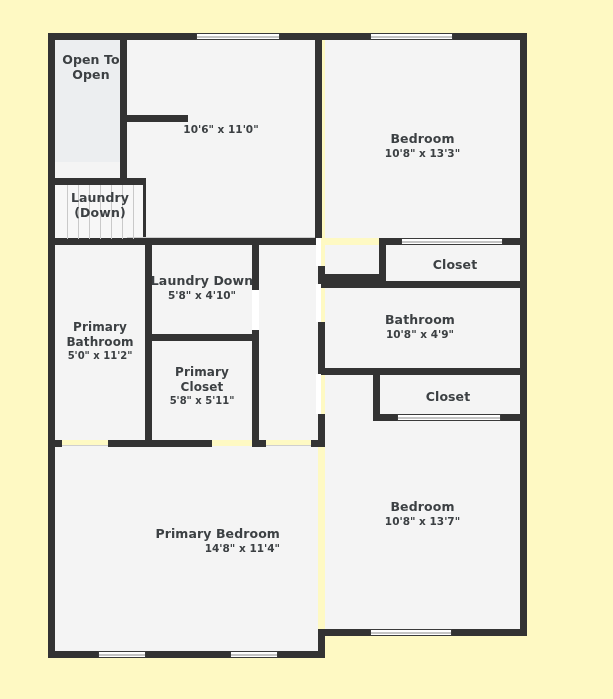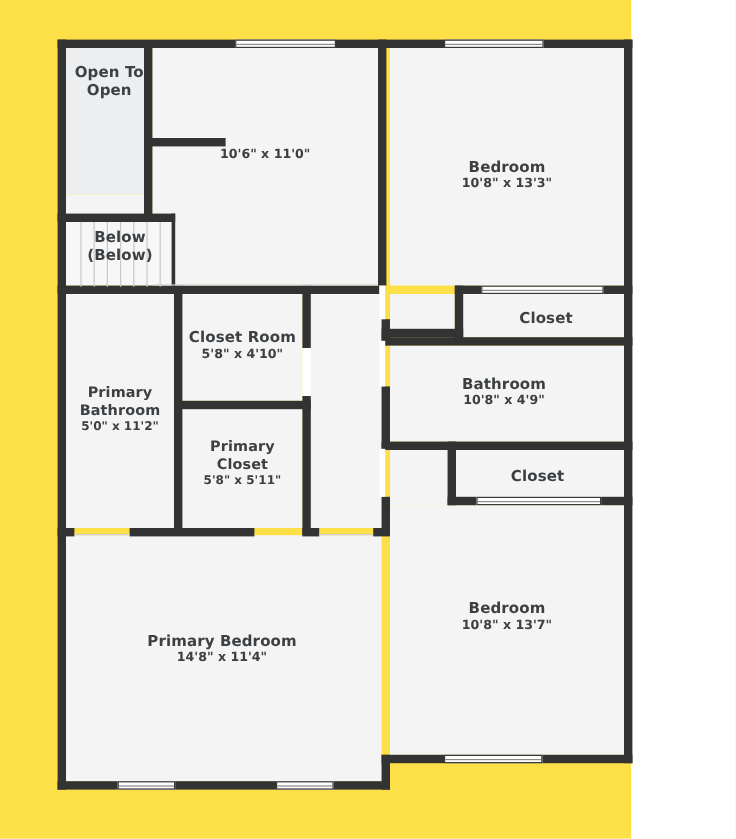--- a/index.html
+++ b/index.html
@@ -9,23 +9,23 @@
     background: #ffffff;
   }
   body {
     width: 613px;
     height: 699px;
     font-family: "DejaVu Sans", "Liberation Sans", sans-serif;
     overflow: hidden;
   }
   #floorplan {
     position: relative;
-    width: 526px;
+    width: 613px;
     height: 699px;
-    background: #fde047;
+    background: #fef9c3;
   }
   
   .room {
     position: absolute;
     background: #f4f4f4;
     box-sizing: border-box;
   }
   .room.open-below {
     background: #eceef0;
   }
@@ -202,22 +202,22 @@
   <div class="label" style="left:55px; top:52px; width:72px;">
     <span class="name">Open To</span>
     <span class="name">Open</span>
   </div>
 
   <div class="label" style="left:155px; top:122px; width:132px;">
     <span class="dim">10'6" x 11'0"</span>
   </div>
 
   <div class="label" style="left:55px; top:190px; width:90px;">
-    <span class="name">Below</span>
-    <span class="name">(Below)</span>
+    <span class="name">Laundry</span>
+    <span class="name">(Down)</span>
   </div>
 
   <div class="label" style="left:345px; top:131px; width:155px;">
     <span class="name">Bedroom</span>
     <span class="dim">10'8" x 13'3"</span>
   </div>
 
   <div class="label" style="left:390px; top:257px; width:130px;">
     <span class="name">Closet</span>
   </div>
@@ -236,28 +236,28 @@
     <span class="dim">10'8" x 13'7"</span>
   </div>
 
   <div class="label small" style="left:52px; top:320px; width:96px;">
     <span class="name">Primary</span>
     <span class="name">Bathroom</span>
     <span class="dim">5'0" x 11'2"</span>
   </div>
 
   <div class="label" style="left:143px; top:273px; width:118px;">
-    <span class="name">Closet Room</span>
+    <span class="name">Laundry Down</span>
     <span class="dim">5'8" x 4'10"</span>
   </div>
 
   <div class="label small" style="left:152px; top:365px; width:100px;">
     <span class="name">Primary</span>
     <span class="name">Closet</span>
     <span class="dim">5'8" x 5'11"</span>
   </div>
 
-  <div class="label" style="left:90px; top:526px; width:190px;">
+  <div class="label" style="left:90px; top:526px; width:190px;text-align:right;">
     <span class="name">Primary Bedroom</span>
     <span class="dim">14'8" x 11'4"</span>
   </div>
 
 </div>
 
 </body></html>

